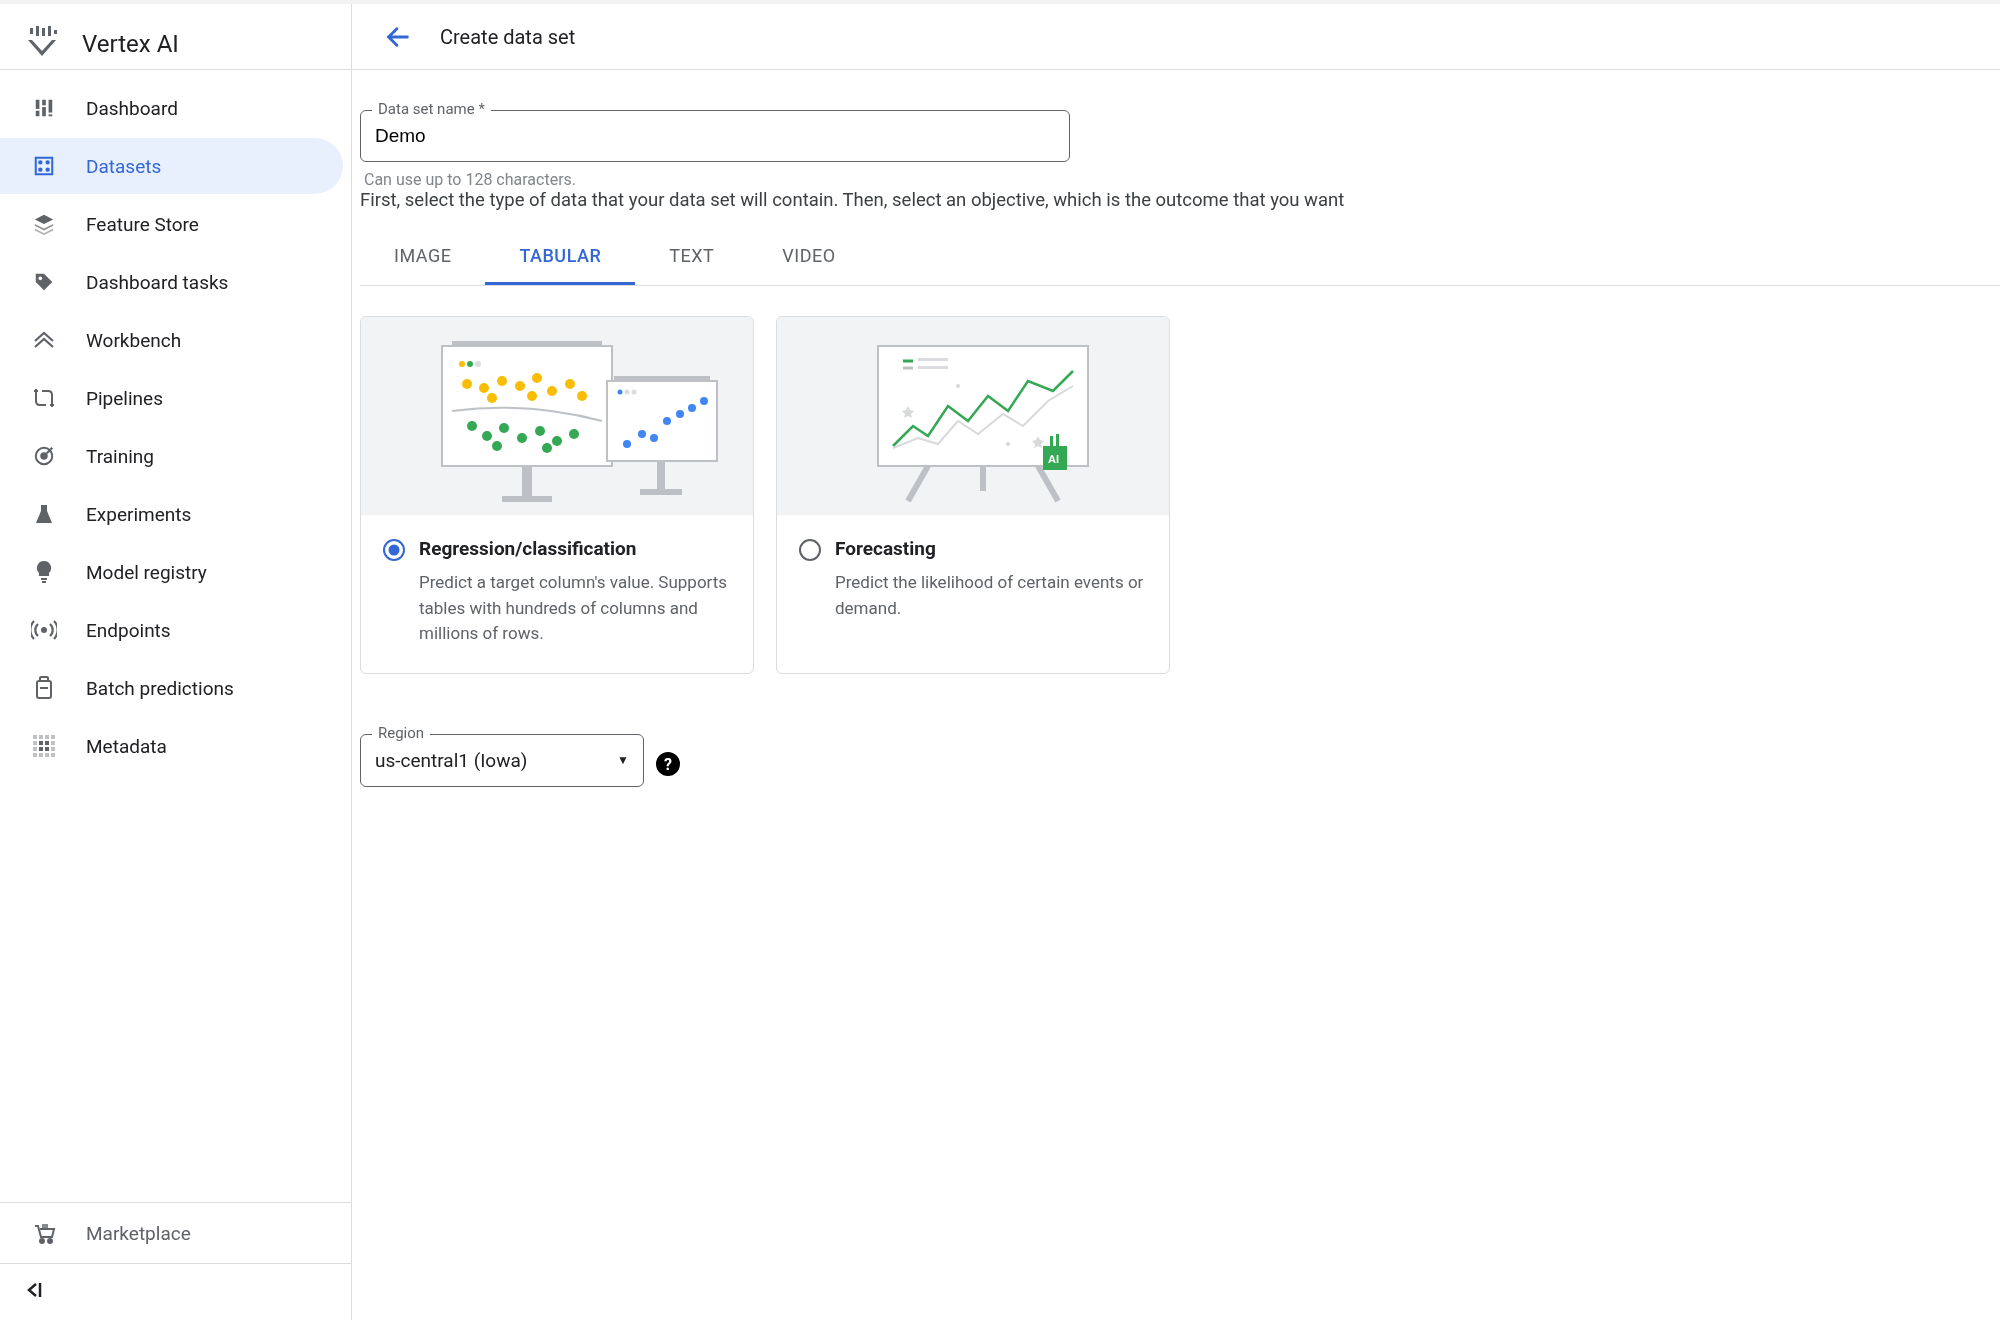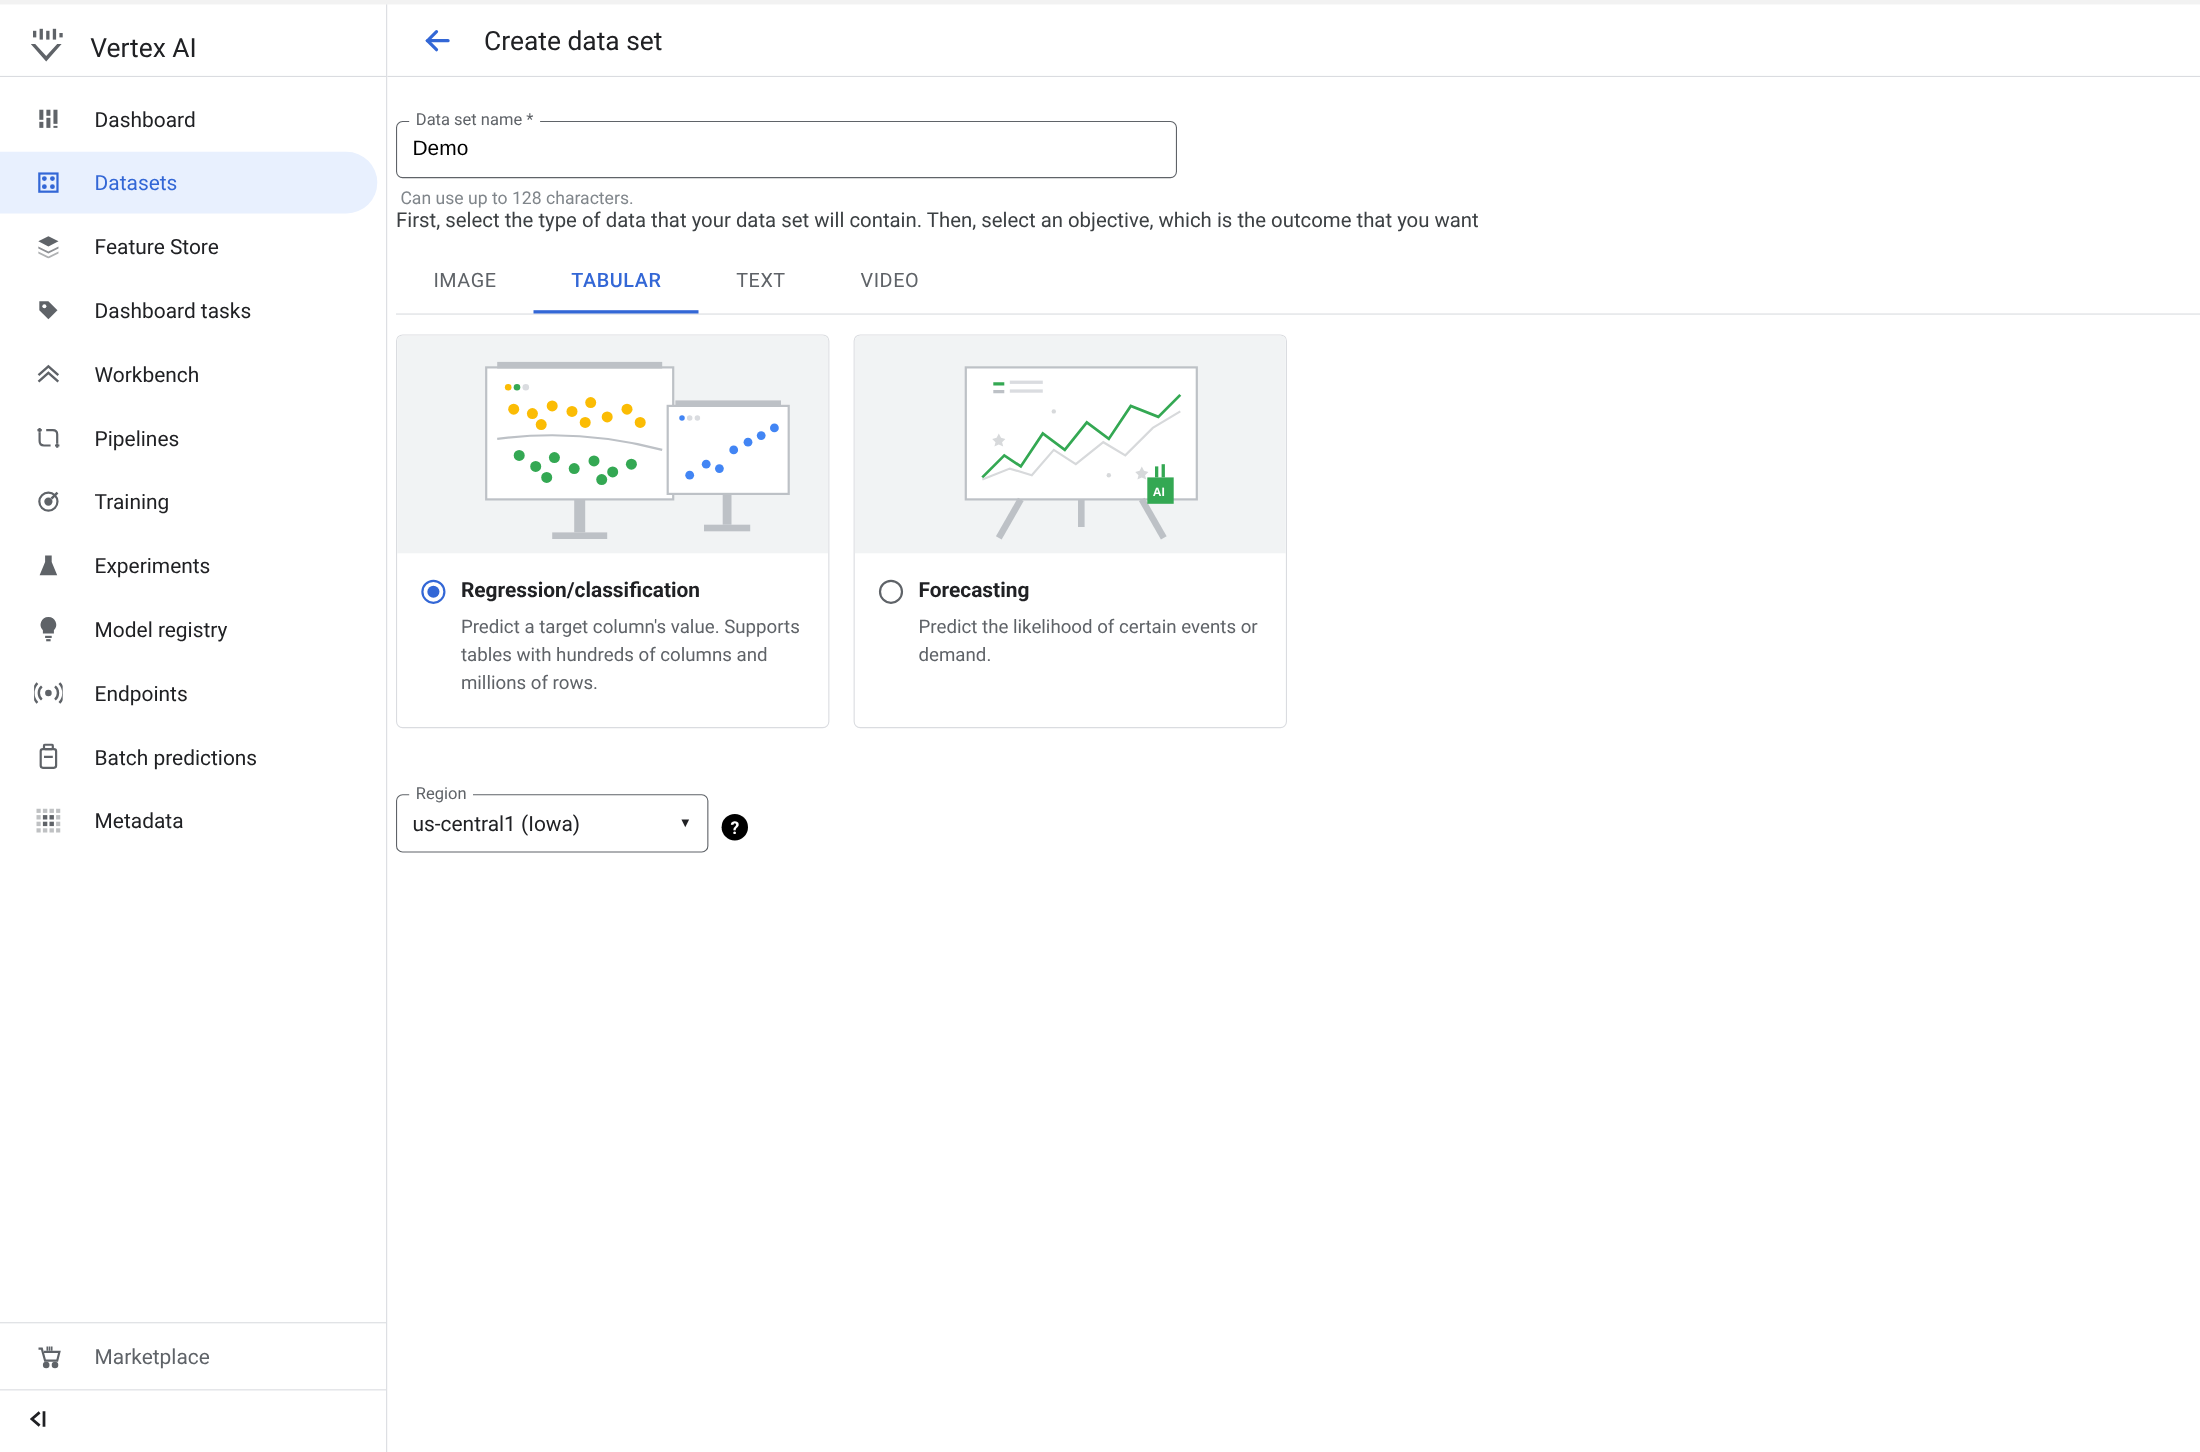--- a/index.html
+++ b/index.html
@@ -86,21 +86,21 @@
     align-items: center;
     gap: 24px;
     padding: 0 28px;
     border-bottom: 1px solid var(--border);
     height: 66px;
   }
   .back-btn {
     width: 36px; height: 36px; display: flex; align-items: center; justify-content: center;
     color: var(--accent); font-size: 30px; cursor: pointer; font-weight: 300;
   }
-  .page-title { font-size: 24px; font-weight: 400; }
+  .page-title { font-size: 20px; font-weight: 400; }
   .main-body { flex: 1; overflow-y: auto; padding: 40px 0 40px 8px; }
   
   .outlined-field {
     position: relative;
     width: 710px;
     margin: 0 0 8px 0;
   }
   .outlined-field input, .outlined-field .select-display {
     width: 100%;
     padding: 14px 14px;
@@ -120,21 +120,21 @@
     color: var(--text-secondary);
   }
   .helper { font-size: 16px; color: var(--text-tertiary); margin: 8px 4px 0; }
   .section-title { font-size: 32px; font-weight: 400; margin: 70px 0 14px 0; }
   .section-desc { font-size: 18.5px; color: #3c4043; margin: 0 0 18px 0; white-space: nowrap; }
   
   .tabs {
     display: flex;
     border-bottom: 1px solid var(--border);
     gap: 0;
-    margin-bottom: 18px;
+    margin-bottom: 30px;
   }
   .tab {
     padding: 16px 34px;
     font-size: 18px;
     letter-spacing: .5px;
     color: var(--text-secondary);
     cursor: pointer;
     border-bottom: 3px solid transparent;
     text-align: center;
   }

